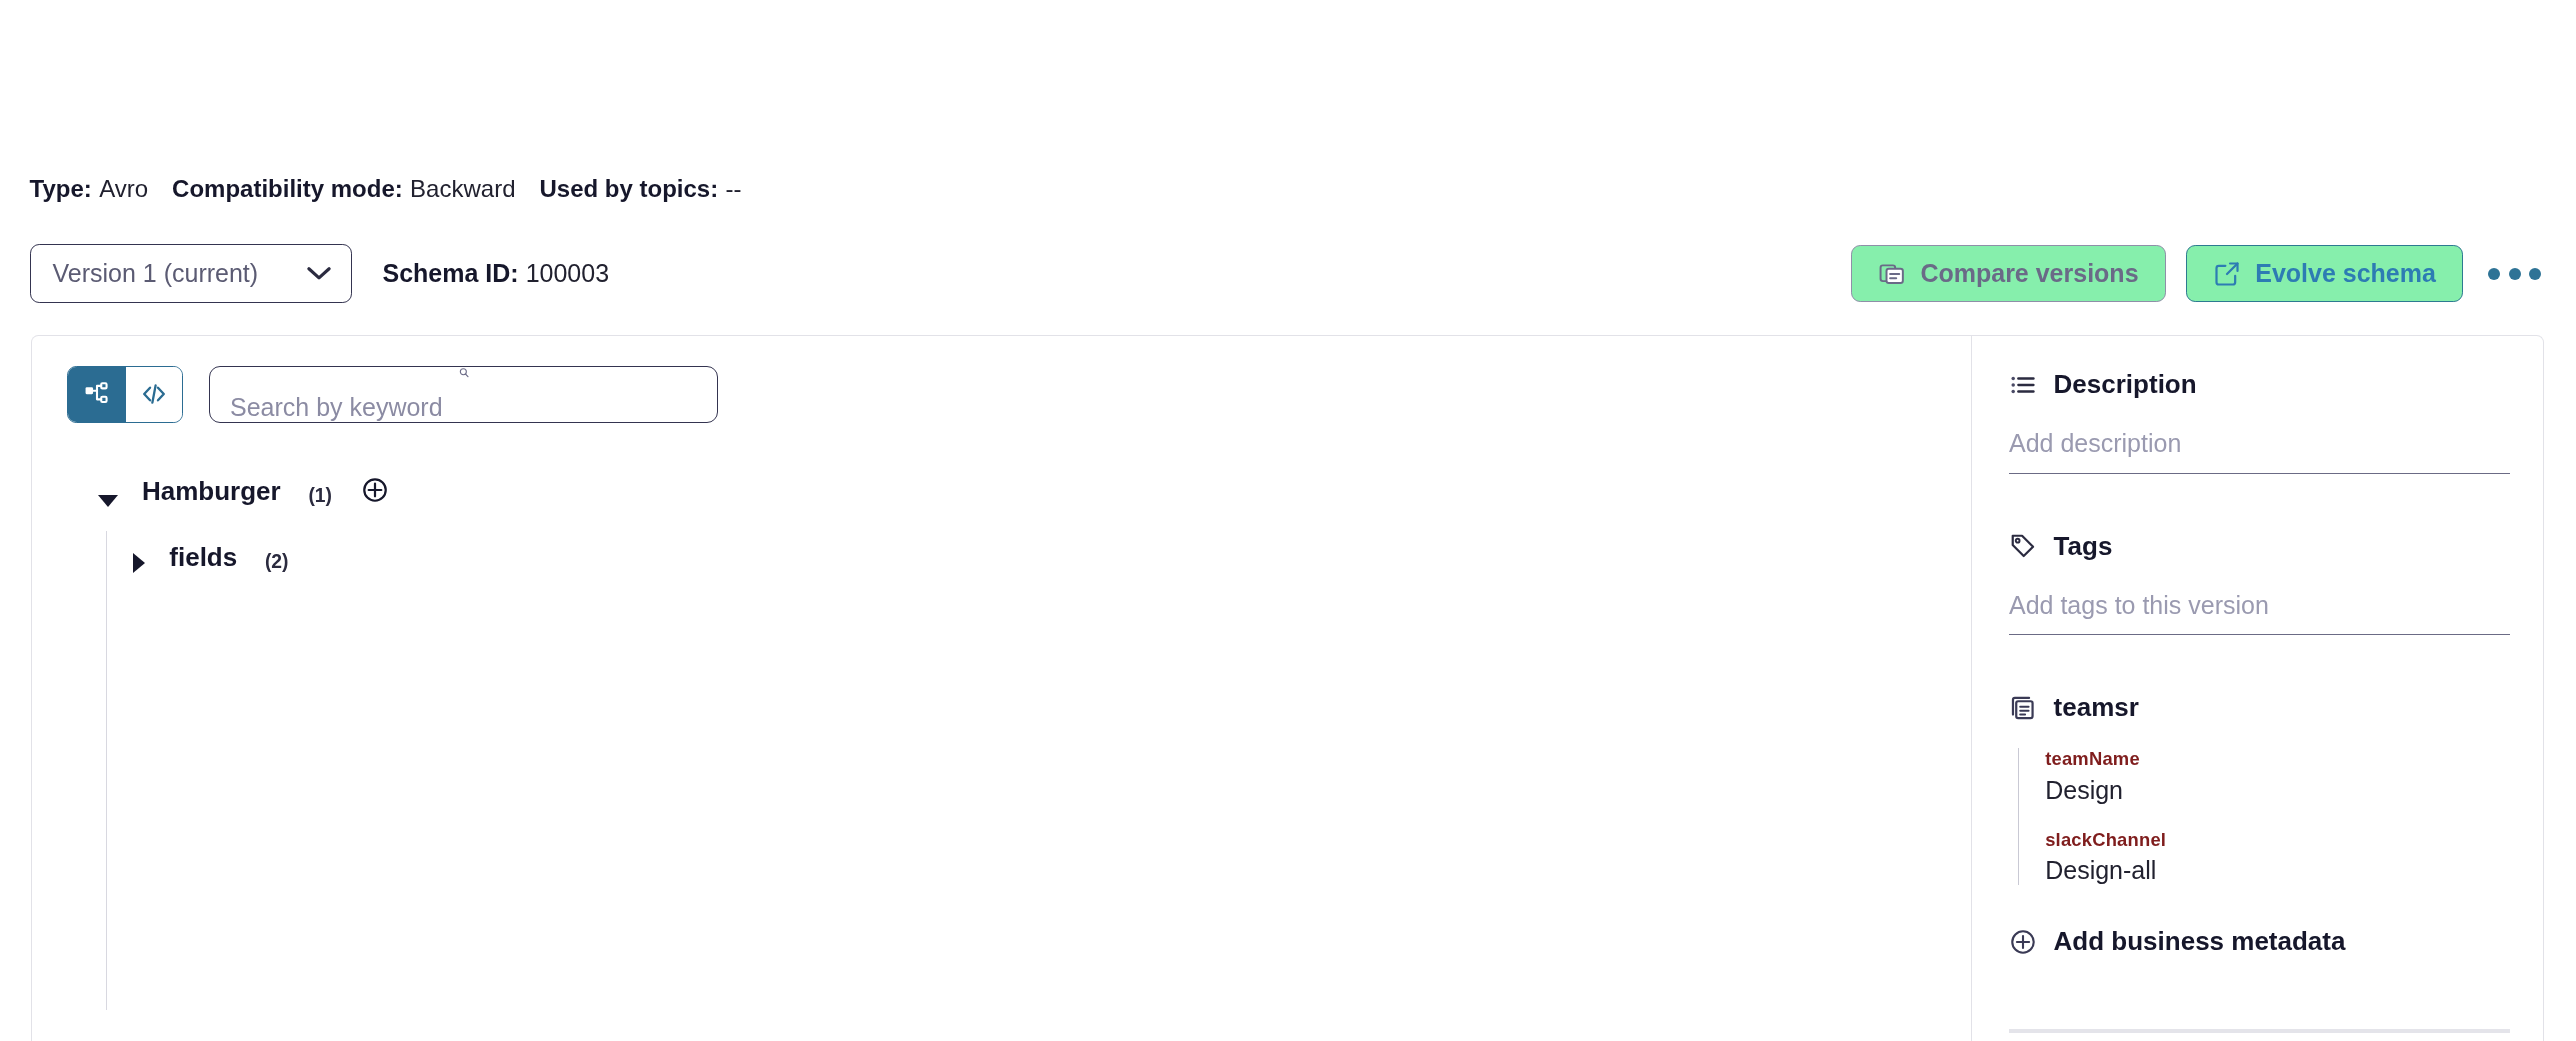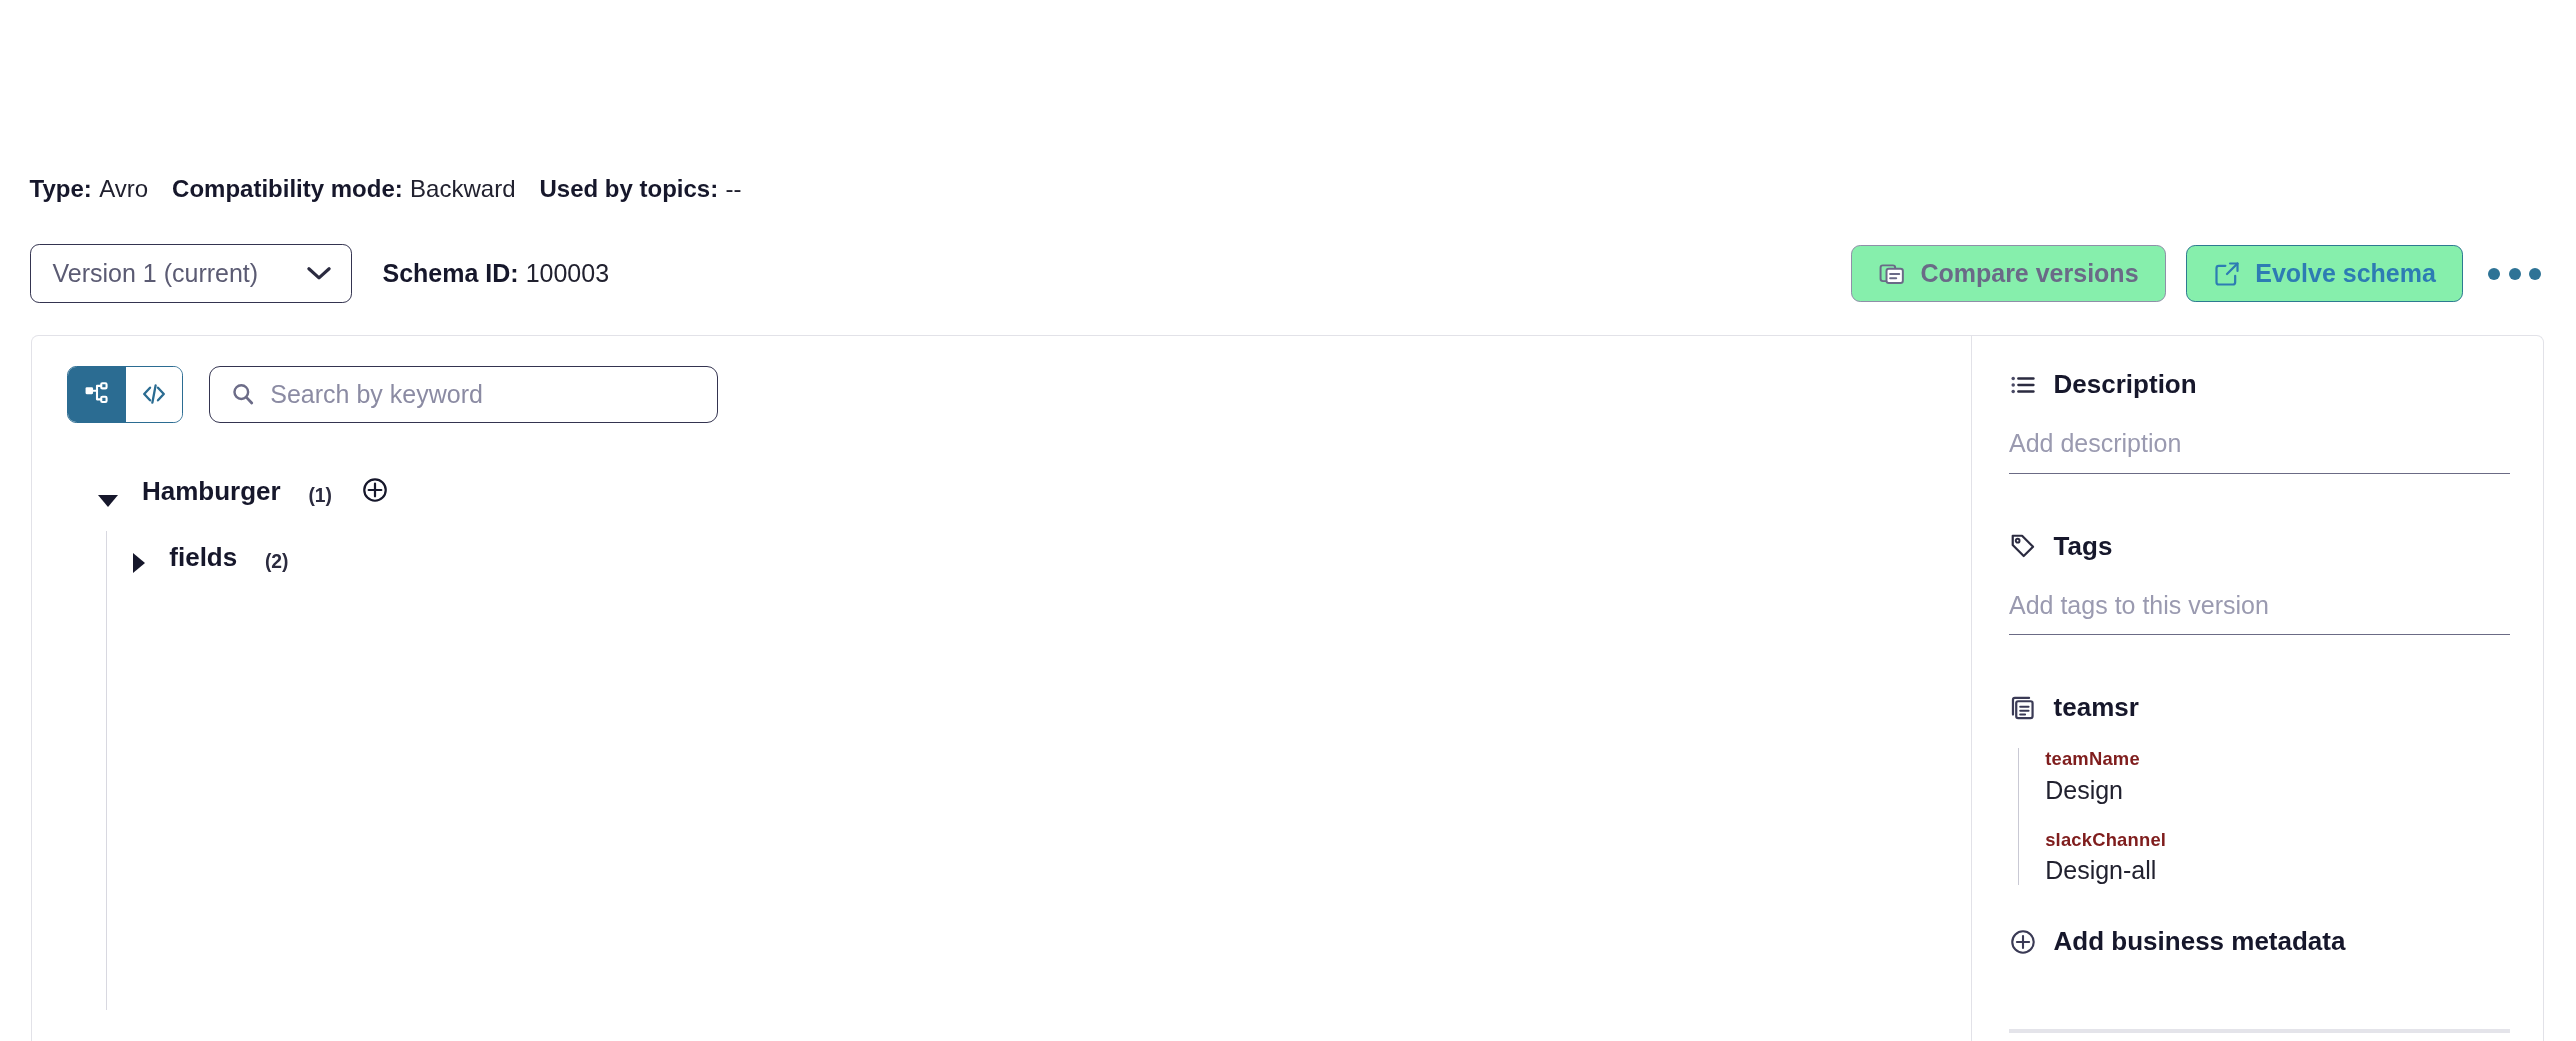--- a/index.html
+++ b/index.html
@@ -194,20 +194,21 @@
     width: 509px;
     height: 57px;
     box-sizing: border-box;
     border: 1.8px solid #343450;
     border-radius: 11px;
     background: #fff;
     display: flex;
     align-items: center;
     padding: 0 18.4px 0 20px;
     gap: 14.7px;
+    flex-direction: column;
   }
   .search-box .sinput {
     border: none;
     outline: none;
     background: transparent;
     font-family: inherit;
     font-size: 25px;
     color: #33334a;
     width: 100%;
     padding: 0;

